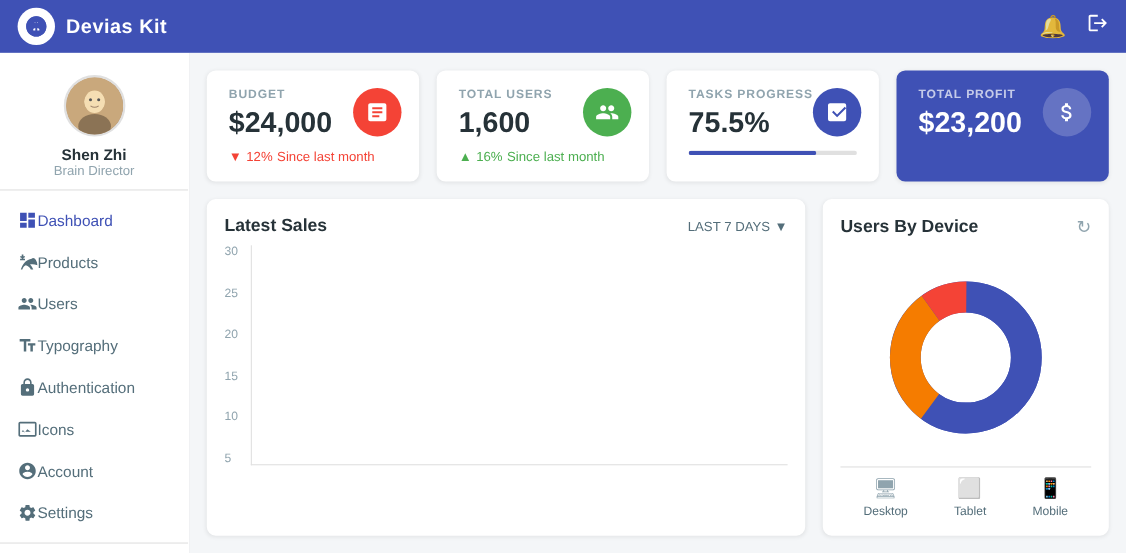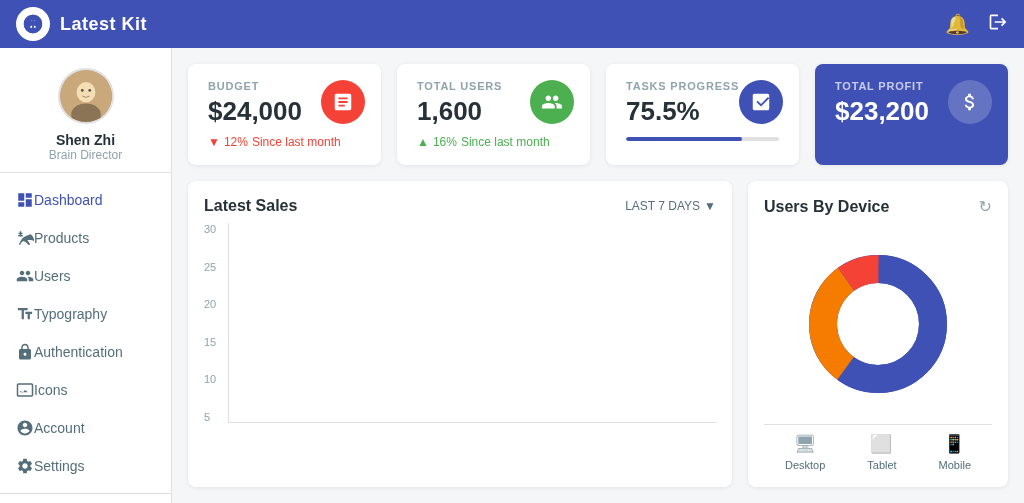--- a/index.html
+++ b/index.html
@@ -280,21 +280,21 @@
 <body>
 
 <nav class="topnav">
   <div class="topnav-logo">
     <div class="logo-circle">
       <svg viewBox="0 0 24 24" fill="#3f51b5">
         <path d="M12 2C6.48 2 2 6.48 2 12s4.48 10 10 10 10-4.48 10-10S17.52 2 12 2zm-1 14H9V8h2v8zm4 0h-2V8h2v8z"></path>
         <path d="M12 2C6.48 2 2 6.48 2 12s4.48 10 10 10 10-4.48 10-10S17.52 2 12 2zm0 3c1.1 0 2 .9 2 2s-.9 2-2 2-2-.9-2-2 .9-2 2-2zm5 13H7v-1c0-2.33 3.33-3.5 5-3.5s5 1.17 5 3.5v1z"></path>
       </svg>
     </div>
-    <span class="topnav-title">Latest Kit</span>
+    <span class="topnav-title">Devias Kit</span>
   </div>
   <div class="topnav-spacer"></div>
   <div class="topnav-icons">
     <span class="topnav-icon" title="Notifications">🔔</span>
     <span class="topnav-icon" title="Logout">
       <svg width="20" height="20" viewBox="0 0 24 24" fill="white">
           <path d="M17 7l-1.41 1.41L18.17 11H8v2h10.17l-2.58 2.58L17 17l5-5-5-5zM4 5h8V3H4c-1.1 0-2 .9-2 2v14c0 1.1.9 2 2 2h8v-2H4V5z"></path>
         </svg>
     </span>
   </div>

